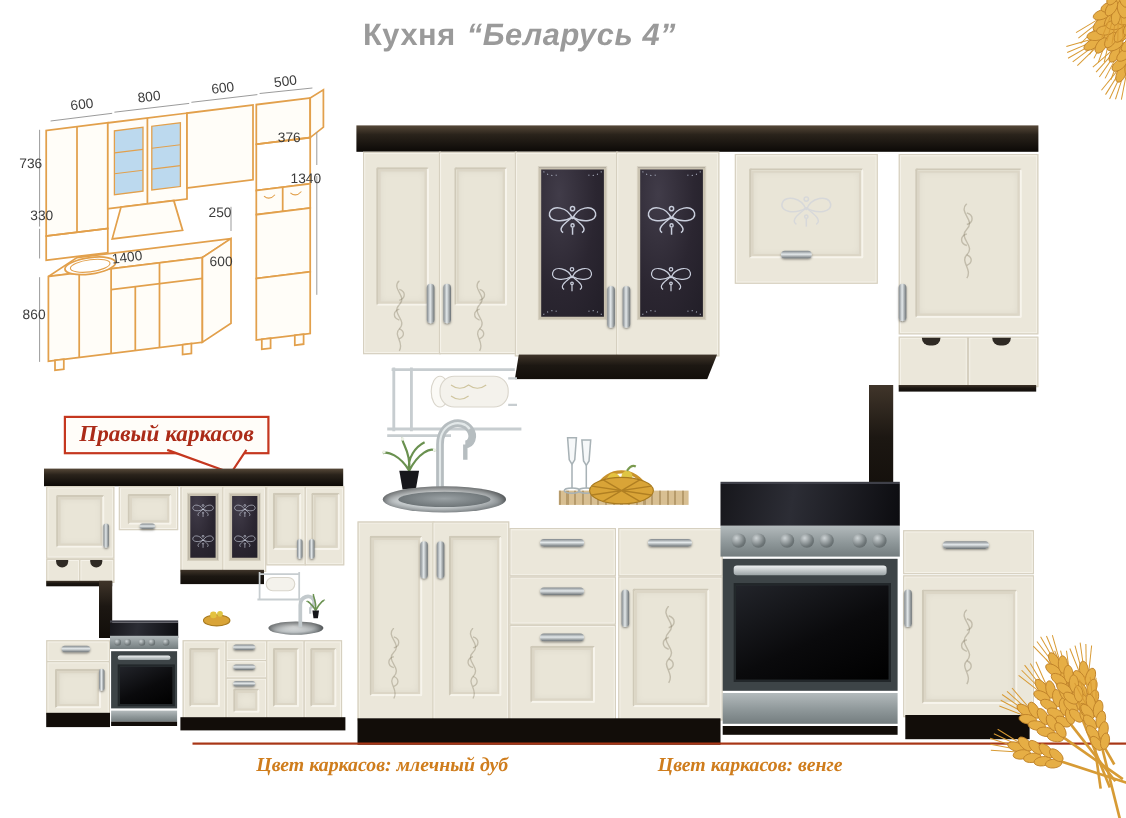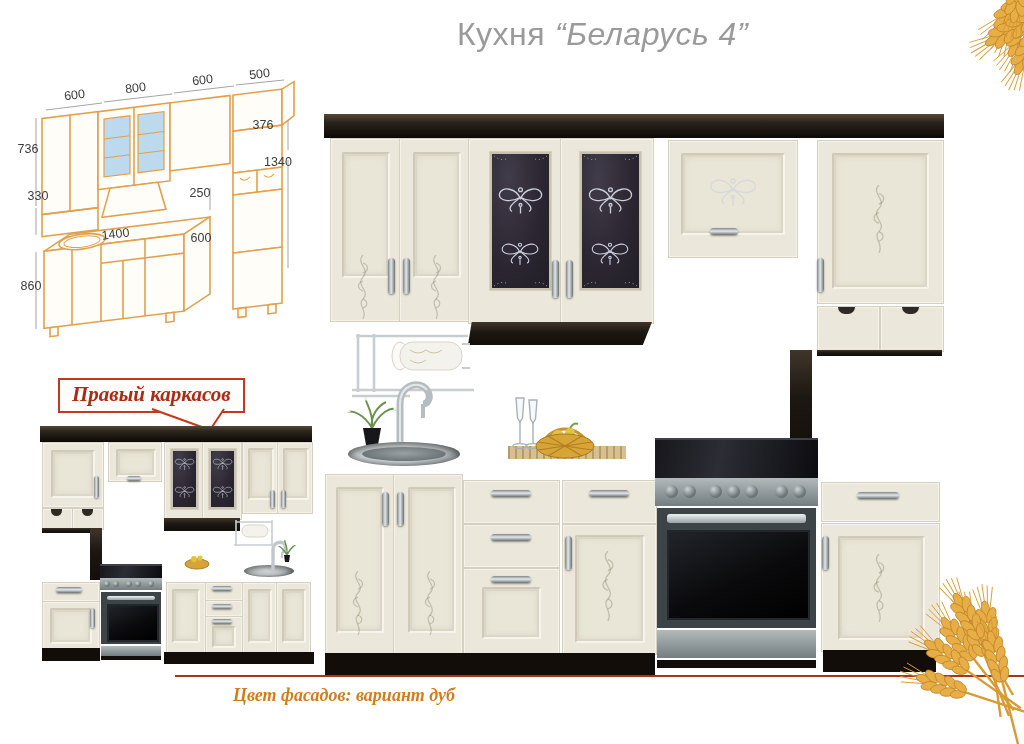--- a/index.html
+++ b/index.html
@@ -2,22 +2,22 @@
 <html><head>
 <meta charset="utf-8">
 <style>
   html,body{margin:0;padding:0;background:#fff;}
   #canvas{position:relative;width:1024px;height:744px;background:#fff;overflow:hidden;
           font-family:"Liberation Sans",sans-serif;}
   #canvas div,#canvas i,#canvas svg.ph{position:absolute;display:block;}
   svg{display:block;}
 
   
-  .title{left:330px;top:16px;width:545px;text-align:center;color:#9a9a9a;
-         font-size:32px;font-weight:normal;letter-spacing:.5px;white-space:nowrap;}
+  .title{left:330px;top:16px;width:545px;text-align:left;color:#9a9a9a;
+         font-size:28px;font-weight:bold;letter-spacing:.5px;white-space:nowrap;}
   .title .it{font-style:italic;margin-left:10px;}
 
   
   .callout{left:58px;top:378px;padding:2px 12px 4px;border:2px solid #c5371f;background:#fffdf9;
            font-family:"Liberation Serif",serif;font-style:italic;font-weight:bold;
            font-size:21px;color:#ab2b18;white-space:nowrap;}
 
   
   .rule{left:175px;top:675px;width:849px;height:2px;background:#a83616;}
   .caption{top:685px;font-family:"Liberation Serif",serif;font-style:italic;font-weight:bold;
@@ -449,21 +449,22 @@
       <path d="M8,26 C18,6 44,6 54,26" stroke="#c8922c" stroke-width="3" fill="none"></path>
       <circle cx="24" cy="18" r="6" fill="#e4c23f"></circle>
         <circle cx="36" cy="15" r="5" fill="#dfc544"></circle>
       <path d="M36,10 q4,-6 8,-4" stroke="#7a9a4e" stroke-width="2" fill="none"></path>
       <ellipse cx="31" cy="28" rx="29" ry="12" fill="#d9a437" stroke="#a87a1e"></ellipse>
       <path d="M4,24 L58,32 M4,32 L58,24 M14,18 L48,38 M48,18 L14,38" stroke="#b07f22" stroke-width="1.2"></path>
     </svg>
   </div>
 
   <div class="rule"></div>
-  <div class="caption" style="left:233px">Цвет фасадов: вариант дуб</div>
+  <div class="caption" style="left:233px">Цвет каркасов: млечный дуб</div>
+  <div class="caption" style="left:598px">Цвет каркасов: венге</div>
 
   <svg class="ph" style="left:886px;top:0" width="138" height="160" viewBox="0 0 138 160">
     <use href="#ear" transform="translate(120,36) rotate(200)"></use>
     <use href="#ear" transform="translate(126,52) rotate(215)"></use>
     <use href="#ear" transform="translate(112,24) rotate(225)"></use>
     <use href="#ear" transform="translate(132,70) rotate(205)"></use>
     <use href="#ear" transform="translate(104,42) rotate(240)"></use>
     <use href="#ear" transform="translate(128,18) rotate(188)"></use>
   </svg>
   <svg class="ph" style="left:893px;top:576px" width="131" height="168" viewBox="0 0 131 168">

